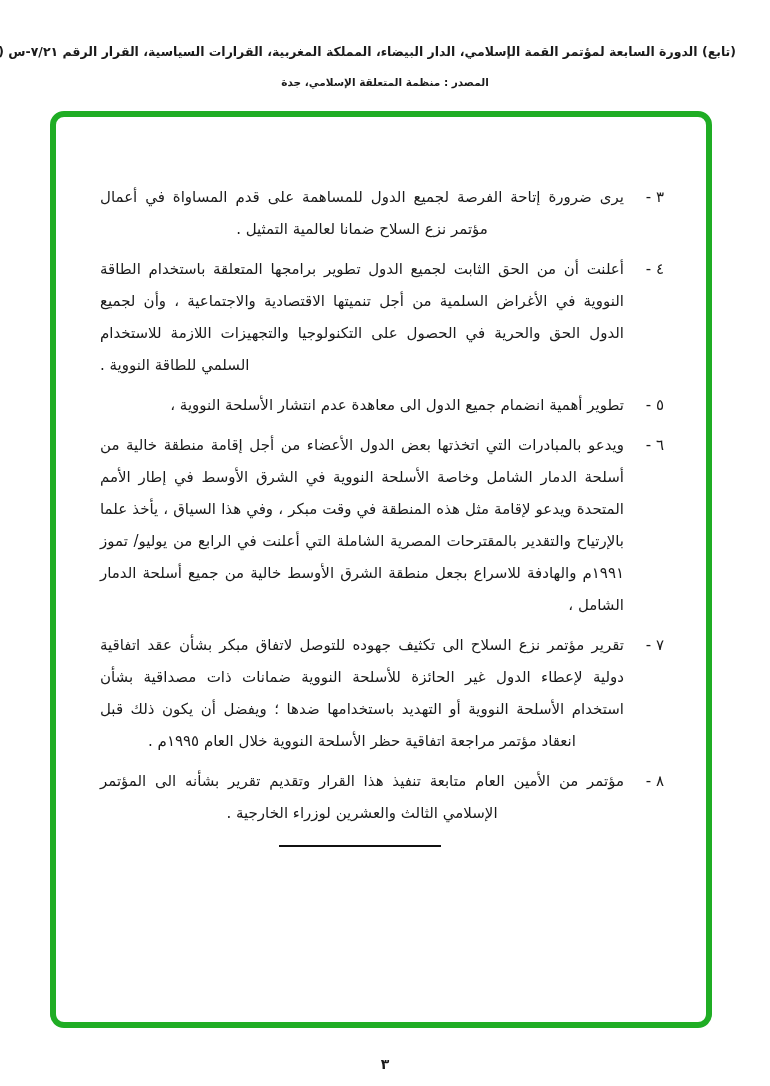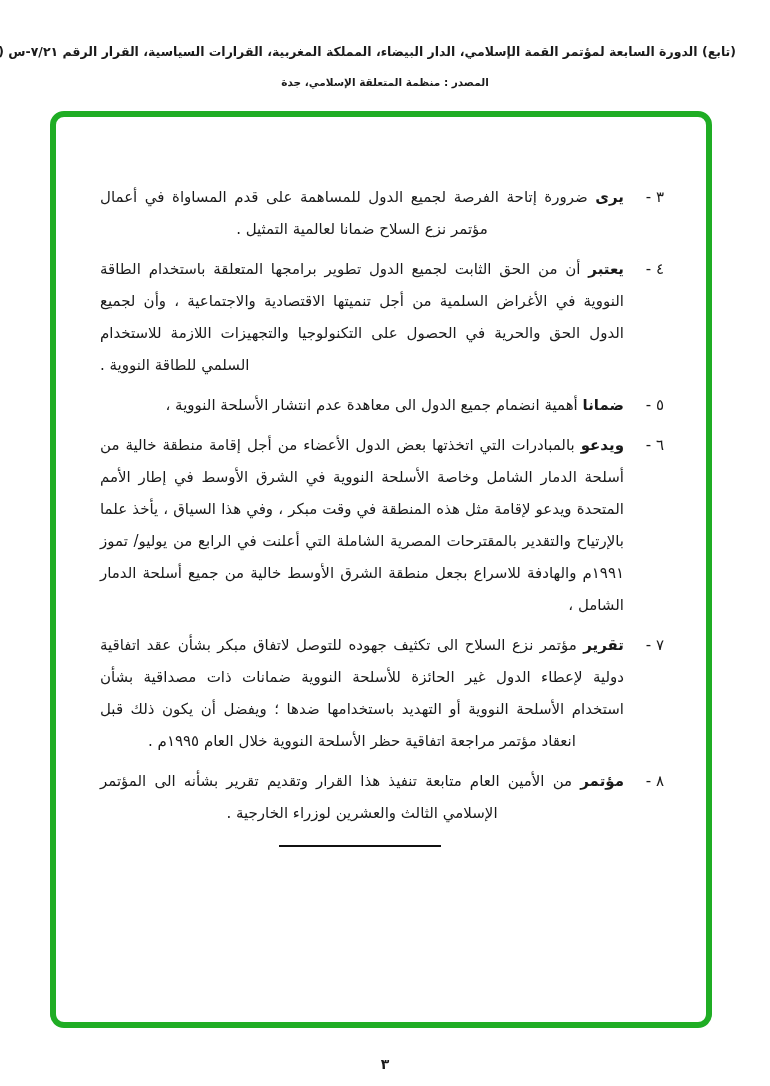--- a/index.html
+++ b/index.html
@@ -57,21 +57,21 @@
     line-height: 32px;
     white-space: nowrap;
   }
   .item-text {
     flex: 1 1 auto;
     font-size: 15px;
     line-height: 32px;
     text-align: justify;
     text-align-last: auto;
   }
-  .item-text .verb { font-weight: bold; }
+  .item-text .verb { font-weight: normal; }
   .last-center { text-align-last: center; }
   .last-left   { text-align-last: left; }
   .divider {
     width: 162px;
     height: 2px;
     background: #111;
     margin: 16px auto 0 auto;
     transform: translateX(-22px);
   }
   .page-number {
@@ -101,29 +101,29 @@
         <div class="marker">٣ -</div>
         <div class="item-text last-center">
           <span class="verb">يرى</span>
           <span>ضرورة إتاحة الفرصة لجميع الدول للمساهمة على قدم المساواة في أعمال مؤتمر نزع السلاح ضمانا لعالمية التمثيل .</span>
         </div>
       </div>
 
       <div class="item">
         <div class="marker">٤ -</div>
         <div class="item-text last-left">
-          <span class="verb">يعتبر</span>
+          <span class="verb">أعلنت</span>
           <span>أن من الحق الثابت لجميع الدول تطوير برامجها المتعلقة باستخدام الطاقة النووية في الأغراض السلمية من أجل تنميتها الاقتصادية والاجتماعية ، وأن لجميع الدول الحق والحرية في الحصول على التكنولوجيا والتجهيزات اللازمة للاستخدام السلمي للطاقة النووية .</span>
         </div>
       </div>
 
       <div class="item">
         <div class="marker">٥ -</div>
         <div class="item-text">
-          <span class="verb">ضمانا</span>
+          <span class="verb">تطوير</span>
           <span>أهمية انضمام جميع الدول الى معاهدة عدم انتشار الأسلحة النووية ،</span>
         </div>
       </div>
 
       <div class="item">
         <div class="marker">٦ -</div>
         <div class="item-text">
           <span class="verb">ويدعو</span>
           <span>بالمبادرات التي اتخذتها بعض الدول الأعضاء من أجل إقامة منطقة خالية من أسلحة الدمار الشامل وخاصة الأسلحة النووية في الشرق الأوسط في إطار الأمم المتحدة ويدعو لإقامة مثل هذه المنطقة في وقت مبكر ، وفي هذا السياق ، يأخذ علما بالإرتياح والتقدير بالمقترحات المصرية الشاملة التي أعلنت في الرابع من يوليو/ تموز ١٩٩١م والهادفة للاسراع بجعل منطقة الشرق الأوسط خالية من جميع أسلحة الدمار الشامل ،</span>
         </div>

